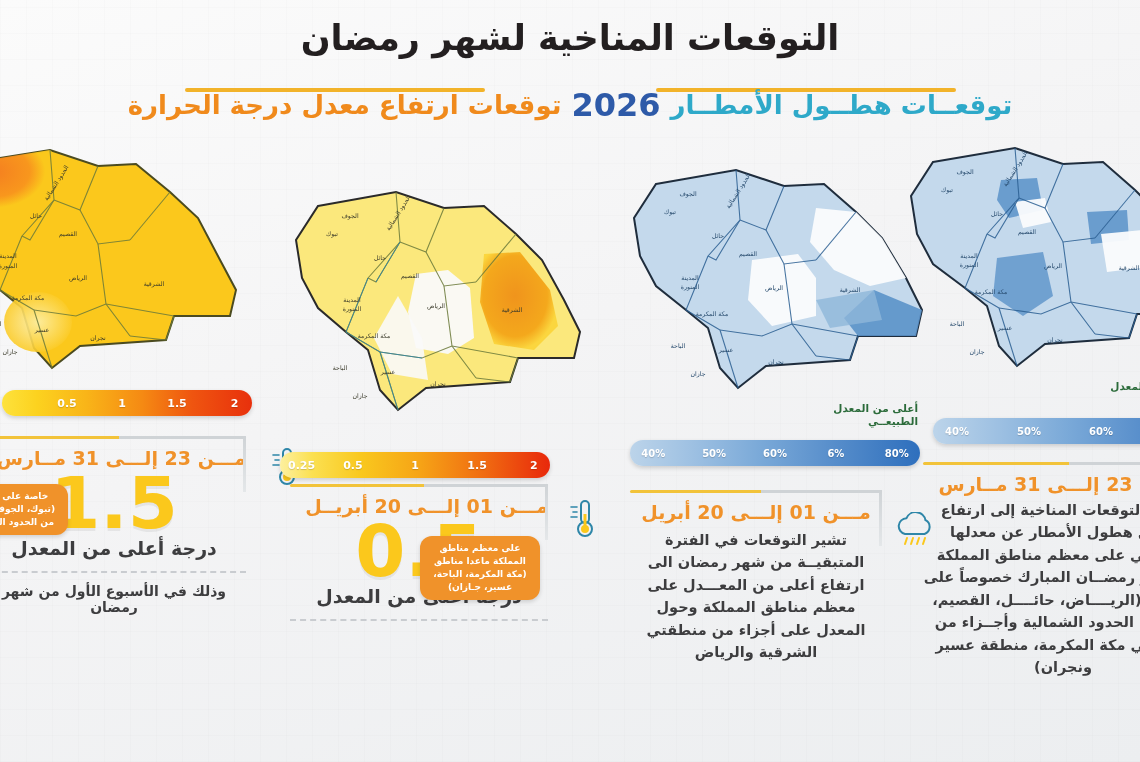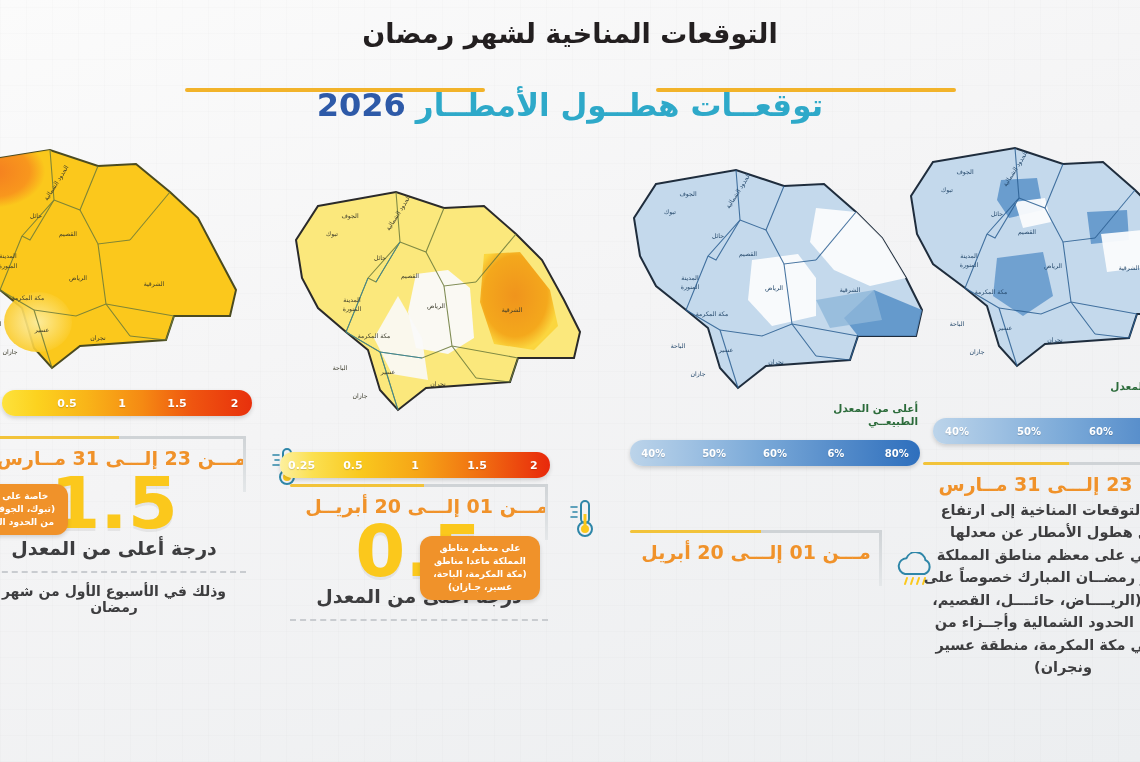--- a/index.html
+++ b/index.html
@@ -20,29 +20,29 @@
     background-image:
       repeating-linear-gradient(0deg, rgba(0,0,0,.012) 0 1px, transparent 1px 26px),
       repeating-linear-gradient(90deg, rgba(0,0,0,.012) 0 1px, transparent 1px 26px);
     pointer-events:none; z-index:0;
   }
   .layer { position: relative; z-index: 1; }
 
   
   .header { position:absolute; top:0; left:0; width:1140px; height:140px; text-align:center; }
   .main-title {
-    font-size: 27px; font-weight: 800; color:#231f20;
+    font-size: 35px; font-weight: 800; color:#231f20;
     letter-spacing:-.5px; padding-top: 18px; line-height:1.15;
   }
   .subtitle-row{
     position:absolute; top:86px; left:0; width:1140px;
     display:flex; align-items:center; justify-content:center; gap:10px;
     direction: rtl;
   }
-  .sub-rain{ font-size:31px; font-weight:800; color:#2ea9c9; white-space:nowrap;}
+  .sub-rain{ font-size:26px; font-weight:800; color:#2ea9c9; white-space:nowrap;}
   .sub-year{ font-size:32px; font-weight:800; color:#2e5aa8; }
   .sub-temp{ font-size:26px; font-weight:800; color:#f08a1c; white-space:nowrap;}
   .rule{ position:absolute; height:4px; border-radius:2px; top:88px; }
   .rule.r1{ right:184px; width:300px; background:#f2b32a; }
   .rule.r2{ left:185px;  width:300px; background:#f2b32a; }
 
   
   .col { position:absolute; top:140px; }
   .col-1 { left:-70px;  width:330px; }
   .col-2 { left:268px;  width:320px; }
@@ -117,20 +117,21 @@
 <div id="page">
  <div class="layer">
 
   <div class="header">
     <div class="main-title">التوقعات المناخية لشهر رمضان</div>
     <div class="rule r1"></div>
     <div class="rule r2"></div>
     <div class="subtitle-row">
       <span class="sub-rain">توقعــات هطــول الأمطــار</span>
       <span class="sub-year">2026</span>
+      <span class="sub-temp">توقعات ارتفاع معدل درجة الحرارة</span>
     </div>
   </div>
 
   <div class="col col-1">
     <div class="mapwrap">
       <svg width="330" height="250" viewBox="0 0 330 250">
         <defs>
           <radialGradient id="g1nw" cx="30%" cy="25%" r="42%">
             <stop offset="0%" stop-color="#f47b20"></stop>
                 <stop offset="70%" stop-color="#f8941d"></stop>
@@ -344,36 +345,37 @@
     <div style="position:absolute; left:20px; top:300px; width:290px;">
       <div class="legend cool">
         <span class="tick" style="left:8%">40%</span>
         <span class="tick" style="left:29%">50%</span>
         <span class="tick" style="left:50%">60%</span>
         <span class="tick" style="left:71%">6%</span>
         <span class="tick" style="left:92%">80%</span>
       </div>
     </div>
 
-    <div class="panel" style="position:absolute; left:20px; top:350px; width:252px;margin-top:40px;">
+    <div class="panel" style="position:absolute; left:20px; top:350px; width:252px;">
       <div class="panel-rule">
             <span class="drop"></span>
           </div>
       <div class="daterange" style="text-align:center;">مـــن 01 إلـــى 20 أبريل</div>
 
       <svg class="icon-rain" style="right:-56px; top:22px;" width="44" height="40" viewBox="0 0 44 40">
         <path d="M11,22 a8,8 0 0 1 1.5,-15.8 a10,10 0 0 1 19,2 a7.5,7.5 0 0 1 -1,13.8 Z" fill="none" stroke="#2e86a8" stroke-width="2" stroke-linejoin="round"></path>
         <g stroke="#fbc81c" stroke-width="2" stroke-linecap="round">
           <line x1="13" y1="26" x2="11" y2="32"></line>
               <line x1="19" y1="26" x2="17" y2="32"></line>
           <line x1="25" y1="26" x2="23" y2="32"></line>
               <line x1="31" y1="26" x2="29" y2="32"></line>
         </g>
       </svg>
 
+      <div class="body-text" style="margin-top:6px;">تشير التوقعات في الفترة المتبقيــة من شهر رمضان الى ارتفاع أعلى من المعـــدل على معظم مناطق المملكة وحول المعدل على أجزاء من منطقتي الشرقية والرياض</div>
     </div>
   </div>
 
   <div class="col col-4">
     <div class="mapwrap">
       <svg width="300" height="250" viewBox="0 0 300 250">
         <path d="M28,22 L110,8 L158,24 L198,22 L230,50 L256,76 L280,116 L296,148 L290,174 L232,174 L224,198 L140,204 L112,226 L94,206 L82,166 L60,148 L28,124 L12,94 L6,56 Z" fill="#c4d9ec" stroke="#1f2d3d" stroke-width="2"></path>
         <path d="M96,40 L132,38 L138,70 L104,78 L92,60 Z" fill="#5b92c9" opacity=".85"></path>
         <path d="M110,62 L140,58 L146,82 L118,88 Z" fill="#fbfcfd" opacity=".95"></path>
         <path d="M182,72 L222,70 L224,100 L186,104 Z" fill="#5b92c9" opacity=".85"></path>

